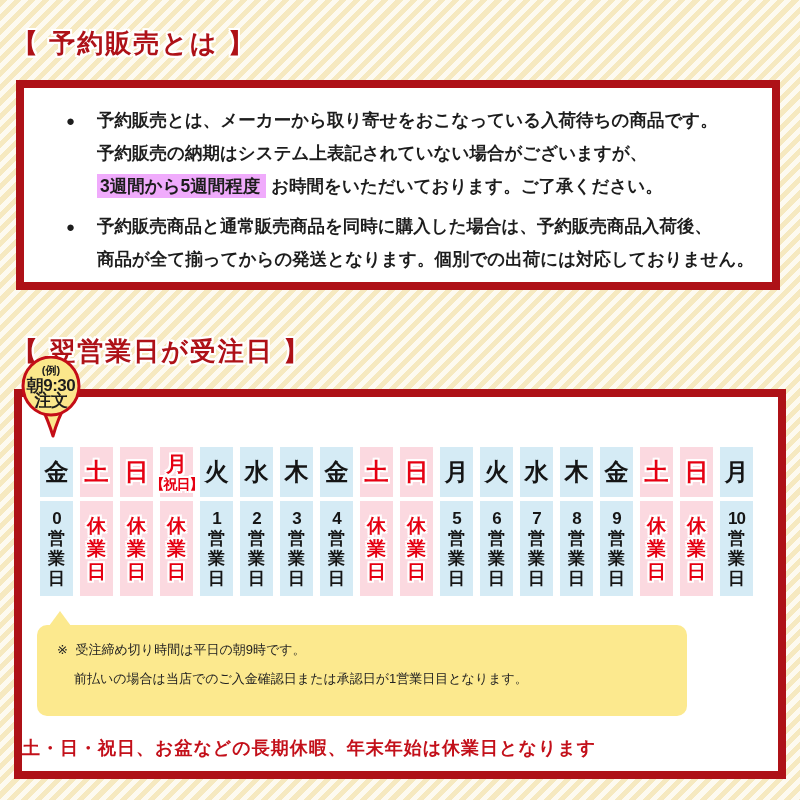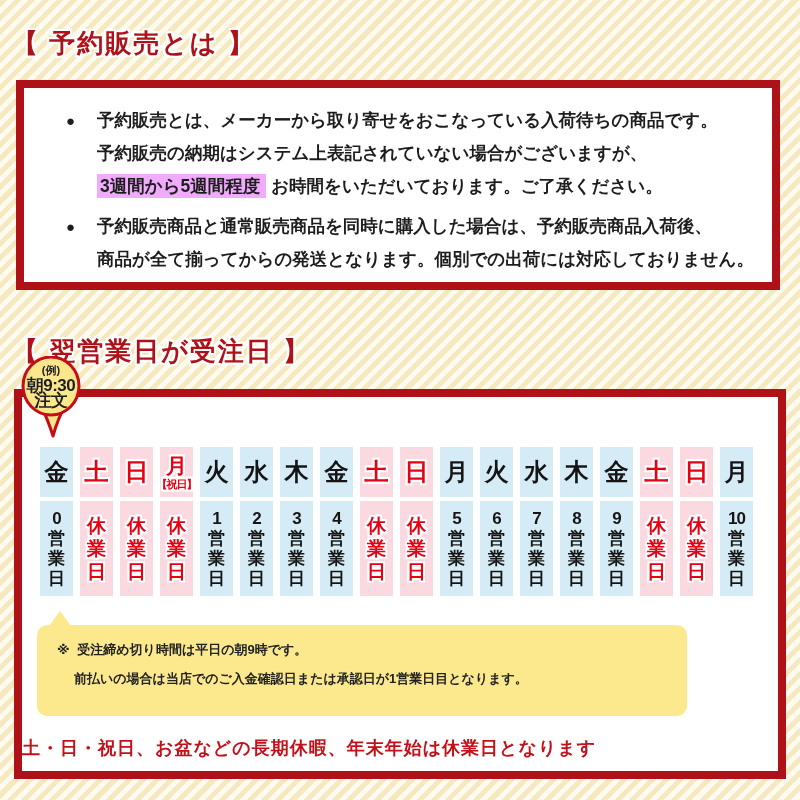--- a/index.html
+++ b/index.html
@@ -55,30 +55,30 @@
     align-items:center; justify-content:center; font-weight:bold;
   }
   .open   { background:#d5ebf5; color:#151515; }
   .closed { background:#fbd9e0; color:#e60012; }
   .ws, .closed {
     text-shadow:-2px -2px 0 #fff,0 -2px 0 #fff,2px -2px 0 #fff,-2px 0 0 #fff,
                  2px 0 0 #fff,-2px 2px 0 #fff,0 2px 0 #fff,2px 2px 0 #fff;
   }
   .day-cell.open { text-shadow:none; }
   .has-sub .day-label { font-size:21px; }
-  .day-sub { font-size:11px; margin-top:3px; letter-spacing:-1px; white-space:nowrap; }
+  .day-sub { font-size:14px; margin-top:3px; letter-spacing:-1px; white-space:nowrap; }
   .count-cell .num { font-size:17px; line-height:20px; letter-spacing:-1px; }
   .count-cell .ch  { font-size:17px; line-height:20px; }
   .count-cell.closed .ch { font-size:19px; line-height:23px; }
 
   
   .note {
     position:absolute; left:15px; top:228px; width:650px; height:91px;
     background:#fce98e; border-radius:10px;
-    font-size:13px; font-weight:bold; color:#222; padding:15px 0 0 20px;
+    font-size:13px; font-weight:normal; color:#222; padding:15px 0 0 20px;
   }
   .note-pointer {
     position:absolute; left:27px; top:214px; width:0; height:0;
     border-left:11px solid transparent; border-right:11px solid transparent;
     border-bottom:15px solid #fce98e;
   }
   .note-line1 { line-height:19px; white-space:nowrap; }
   .note-line1 .marker { margin-right:4px; }
   .note-line2 { line-height:19px; padding-left:17px; white-space:nowrap; }
   .note-line3 { line-height:19px; padding-left:17px; margin-top:10px; white-space:nowrap; }

